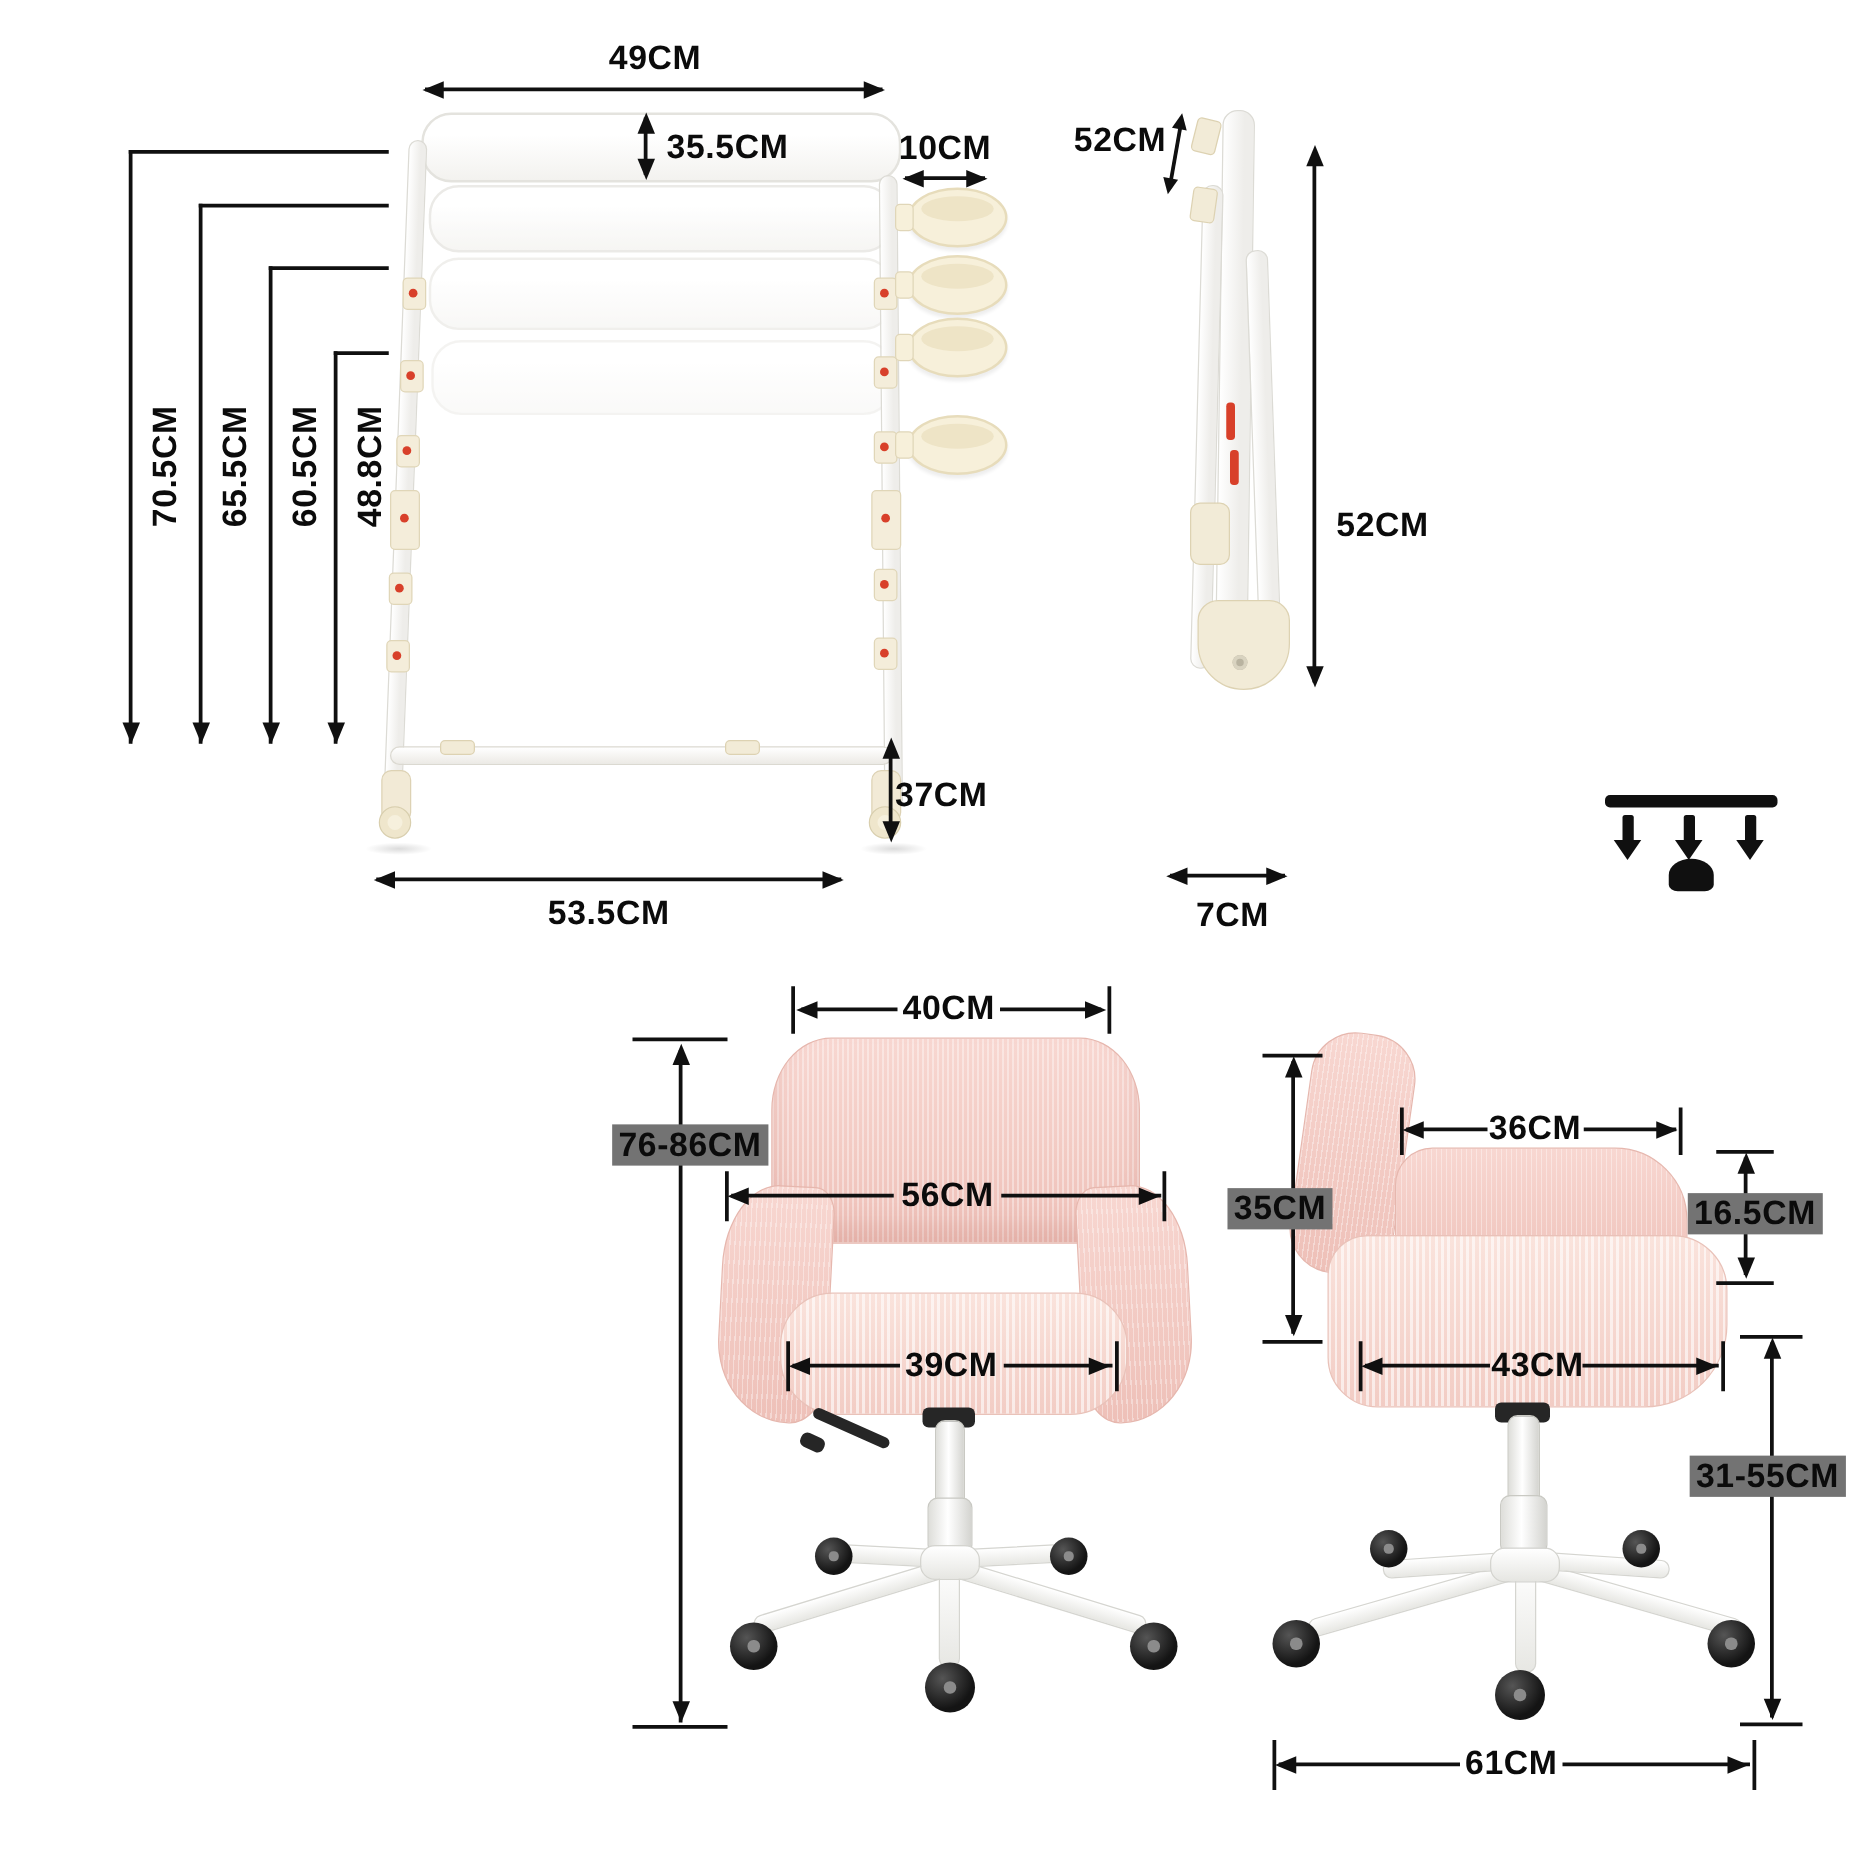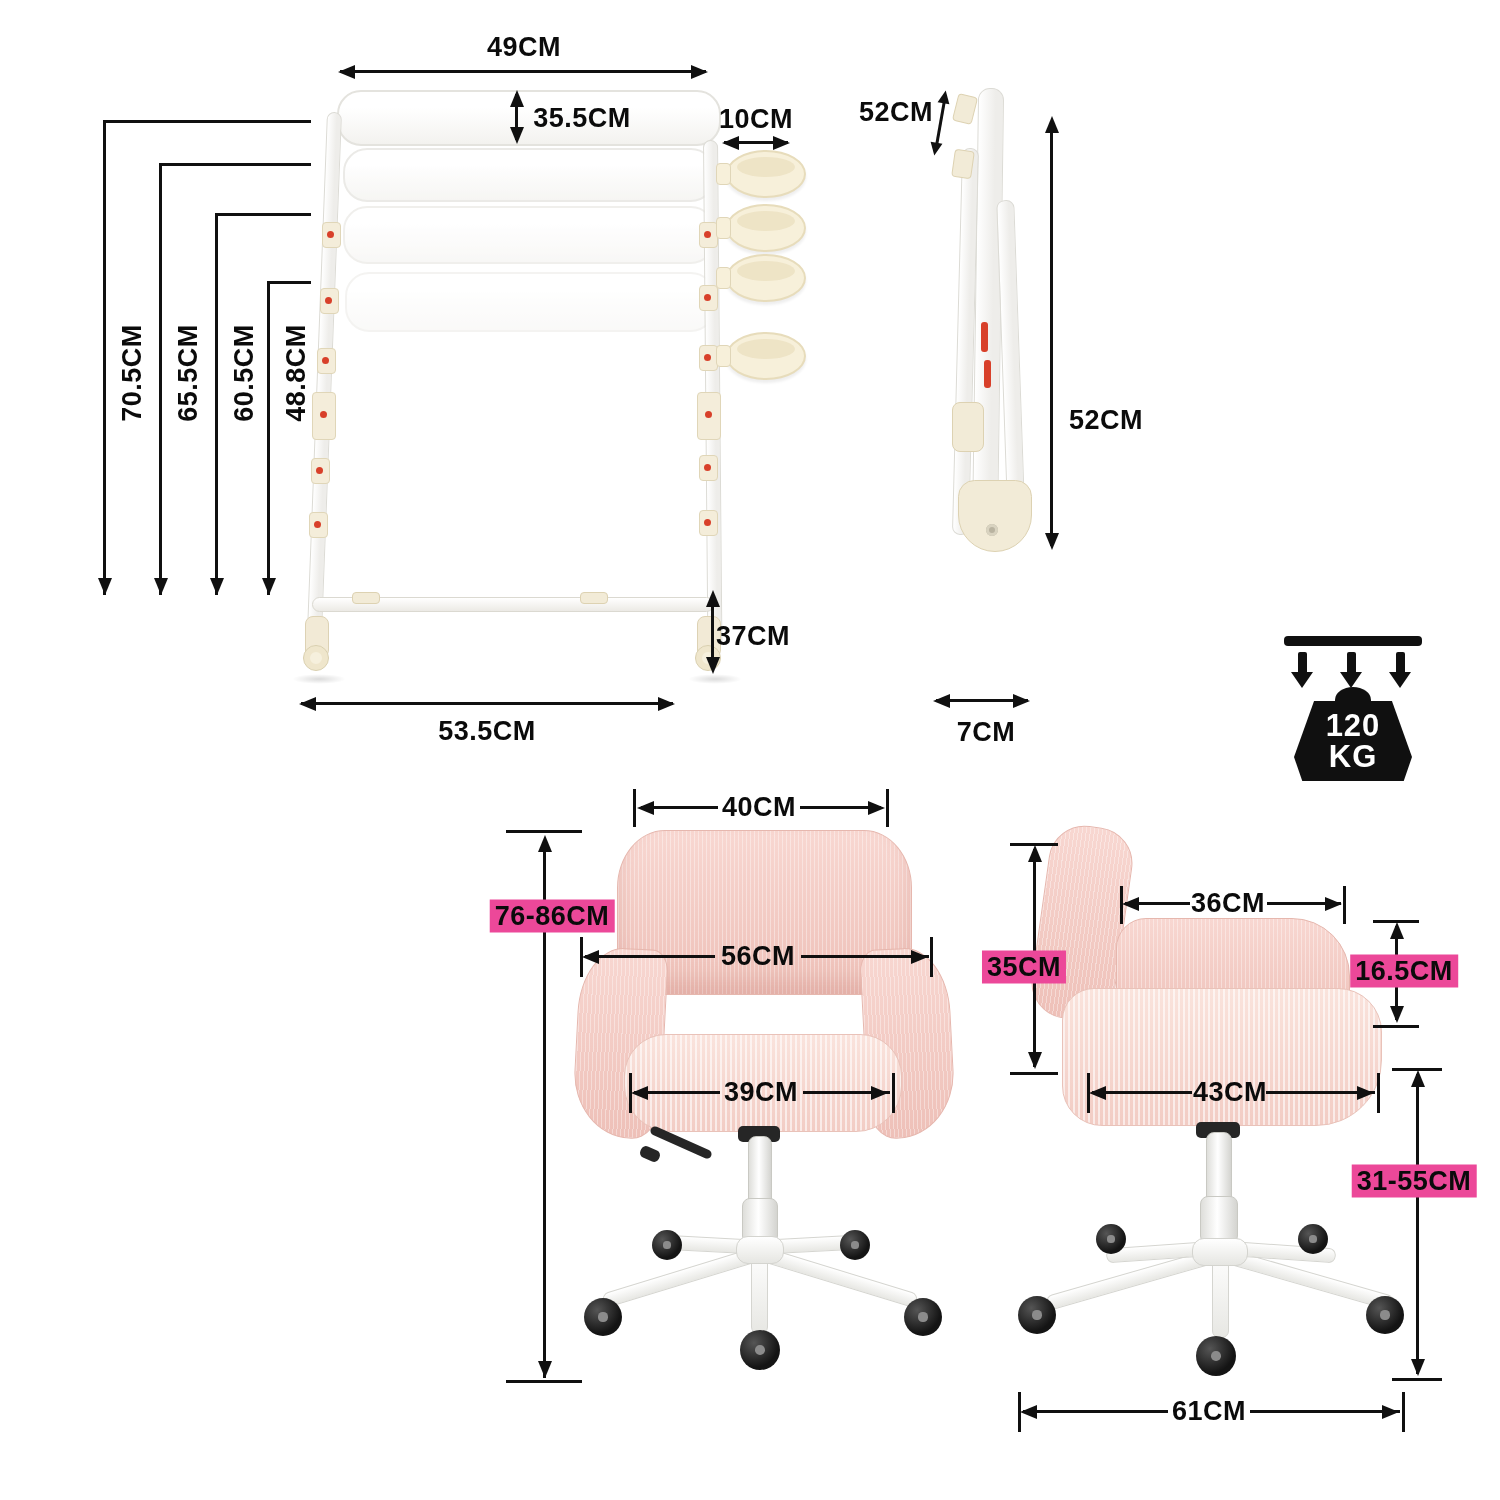--- a/index.html
+++ b/index.html
@@ -11,21 +11,21 @@
   .ah.l{border-top:7px solid transparent;border-bottom:7px solid transparent;border-right:17px solid #101010}
   .ah.r{border-top:7px solid transparent;border-bottom:7px solid transparent;border-left:17px solid #101010}
   .ah.u{border-left:7px solid transparent;border-right:7px solid transparent;border-bottom:17px solid #101010}
   .ah.d{border-left:7px solid transparent;border-right:7px solid transparent;border-top:17px solid #101010}
   .ah.sm.u{border-left:6px solid transparent;border-right:6px solid transparent;border-bottom:13px solid #101010}
   .ah.sm.d{border-left:6px solid transparent;border-right:6px solid transparent;border-top:13px solid #101010}
   .tkv{position:absolute;width:3px;height:38px;background:#101010}
   .tkh{position:absolute;height:3px;width:46px;background:#101010}
   .dim-label{position:absolute;font-weight:bold;font-size:27px;color:#0b0b0b;white-space:nowrap;
              transform:translate(-50%,-50%);letter-spacing:.5px}
-  .dim-label.bg{background:#ec4899;padding:1px 5px}
+  .dim-label.bg{background:#737373;padding:1px 5px}
   .dim-label.rot{transform:translate(-50%,-50%) rotate(-90deg)}
   
   .tray{position:absolute;background:linear-gradient(180deg,#ffffff 30%,#f3f2ef);border:2px solid #e4e3de;
         border-radius:24px;box-shadow:inset 0 0 0 7px #fdfdfc,inset 0 0 0 9px #edecе8}
   .leg{position:absolute;background:linear-gradient(90deg,#ffffff,#eeedea 70%);border:1px solid #dcdbd5;border-radius:8px}
   .clip{position:absolute;width:17px;height:24px;background:#f4edda;border:1px solid #e0d6b8;border-radius:4px}
   .clip::after{content:"";position:absolute;width:7px;height:7px;border-radius:50%;background:#d8402a;top:8px;left:4px}
   .clip.big{width:22px;height:46px}
   .clip.big::after{top:18px;left:7px}
   .cup{position:absolute;width:76px;height:44px;background:#f7f0da;border:2px solid #e7dcbb;border-radius:50%;
@@ -175,24 +175,20 @@
 
   <div class="part" style="left:1280px;top:630px;width:150px;height:155px">
     <div class="kb-bar" style="left:4px;top:6px;width:138px;height:10px"></div>
     <div class="kb-stem" style="left:18px;top:22px;width:9px;height:22px"></div>
     <div class="ah d" style="left:11px;top:42px;border-top-width:16px;border-left-width:11px;border-right-width:11px"></div>
     <div class="kb-stem" style="left:67px;top:22px;width:9px;height:22px"></div>
     <div class="ah d" style="left:60px;top:42px;border-top-width:16px;border-left-width:11px;border-right-width:11px"></div>
     <div class="kb-stem" style="left:116px;top:22px;width:9px;height:22px"></div>
     <div class="ah d" style="left:109px;top:42px;border-top-width:16px;border-left-width:11px;border-right-width:11px"></div>
     <div class="kb-knob" style="left:55px;top:57px;width:36px;height:26px"></div>
-    <div class="kb-body" style="left:14px;top:71px;width:118px;height:80px">
-      <span>120</span>
-      <span>KG</span>
-    </div>
   </div>
 
   <div class="part">
     <div class="part pink" style="left:617px;top:830px;width:293px;height:163px;border-radius:48px 48px 42px 42px / 58px 58px 42px 42px;box-shadow:inset 0 -14px 18px rgba(190,120,110,.22)"></div>
     <div class="part pink" style="left:576px;top:948px;width:86px;height:188px;border-radius:44px 16px 28px 58px / 66px 22px 38px 66px;transform:rotate(3deg)"></div>
     <div class="part pink" style="left:864px;top:948px;width:86px;height:188px;border-radius:16px 44px 58px 28px / 22px 66px 66px 38px;transform:rotate(-3deg)"></div>
     <div class="part pinkL" style="left:624px;top:1034px;width:276px;height:96px;border-radius:42px 42px 46px 46px"></div>
     <div class="blk" style="left:648px;top:1138px;width:66px;height:9px;transform:rotate(24deg)"></div>
     <div class="blk" style="left:640px;top:1148px;width:20px;height:12px;transform:rotate(24deg)"></div>
     <div class="blk" style="left:738px;top:1126px;width:42px;height:16px"></div>

